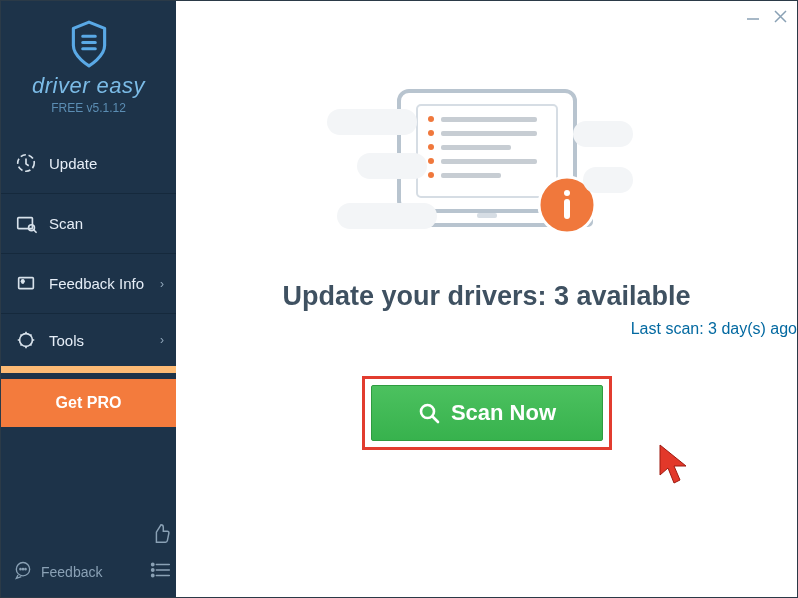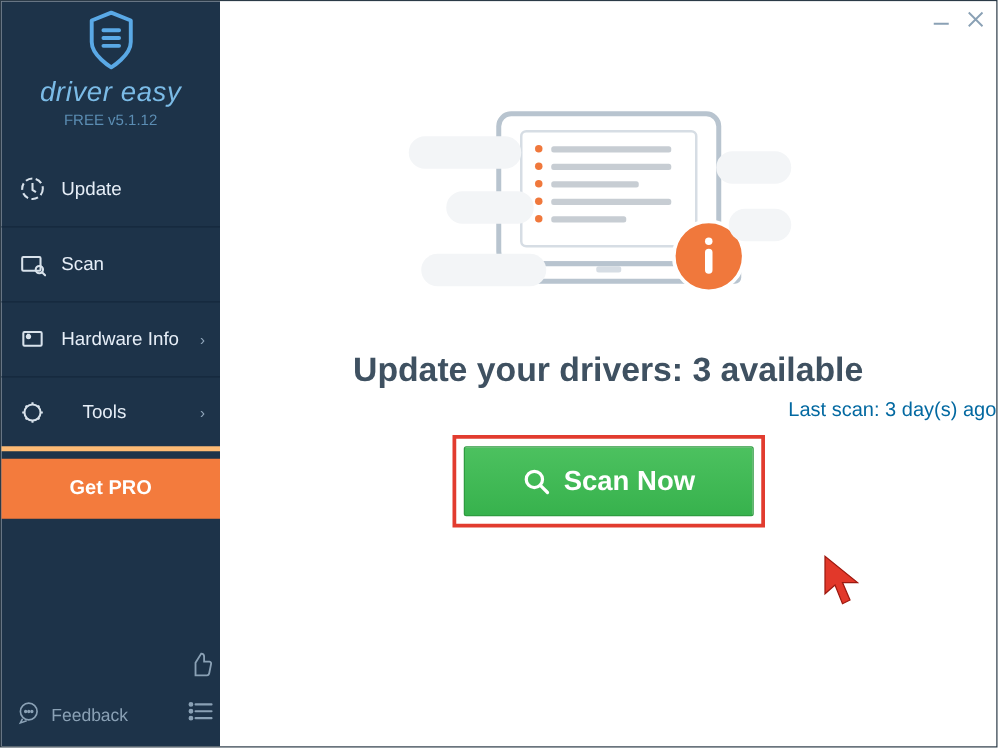--- a/index.html
+++ b/index.html
@@ -18,21 +18,21 @@
   .sidebar {
     position: absolute;
     top: 0; left: 0; bottom: 0;
     width: 175px;
     background: #1d3349;
     color: #d8e2eb;
     display: flex;
     flex-direction: column;
   }
   .brand {
-    padding: 6px 0 10px 0;
+    padding: 18px 0 10px 0;
     text-align: center;
     border-bottom: 0 solid #16293c;
   }
   .brand-logo {
     width: 50px; height: 50px;
     margin: 0 auto 4px auto;
   }
   .brand-name {
     font-style: italic;
     font-weight: 300;
@@ -56,22 +56,21 @@
     font-size: 15px;
     cursor: pointer;
     border-bottom: 0;
     position: relative;
   }
   .nav-item + .nav-item,
   .nav-item.first {
     border-top: 1px solid #15293c;
   }
   .nav-item:last-of-type {
-    border-bottom: 4px solid #fdba74;
-    gap: 17px;
+    border-bottom: 7px solid #fdba74;
   }
   .nav-icon {
     width: 22px; height: 22px;
     margin-right: 12px;
     flex: 0 0 22px;
     display: flex; align-items: center; justify-content: center;
   }
   .nav-icon svg { width: 22px; height: 22px; }
   .nav-arrow {
     position: absolute;
@@ -158,21 +157,21 @@
   }
   .subtitle {
     color: #0369a1;
     font-size: 16px;
     margin-top: 8px;
     text-align: right;
   }
 
   .scan-frame {
     width: 250px;
-    margin: 10px auto 0 auto;
+    margin: 38px auto 0 auto;
     border: 3px solid #e23c2f;
     padding: 6px;
   }
   .scan-btn {
     background: linear-gradient(#4cc15f, #37b24d);
     border: 1px solid #2e9c40;
     color: #fff;
     height: 56px;
     width: 100%;
     display: flex;
@@ -234,21 +233,21 @@
     </div>
 
     <div class="nav-item">
       <span class="nav-icon">
         <svg viewBox="0 0 24 24" fill="none" stroke="#d8e2eb" stroke-width="1.8">
           <rect x="4" y="5" width="16" height="12" rx="1"></rect>
           <circle cx="8.5" cy="9" r="2.3" fill="#d8e2eb" stroke="none"></circle>
           <text x="8.5" y="10.5" text-anchor="middle" font-size="4" font-family="sans-serif" fill="#1d3349" font-weight="bold">i</text>
         </svg>
       </span>
-      <span>Hardware Info</span>
+      <span>Feedback Info</span>
       <span class="nav-arrow">›</span>
     </div>
 
     <div class="nav-item">
       <span class="nav-icon">
         <svg viewBox="0 0 24 24" fill="none" stroke="#d8e2eb" stroke-width="1.8">
           <circle cx="12" cy="12" r="7"></circle>
           <path d="M12 3v2M12 19v2M3 12h2M19 12h2M6 6l1.4 1.4M16.6 16.6L18 18M6 18l1.4-1.4M16.6 7.4L18 6"></path>
         </svg>
       </span>

